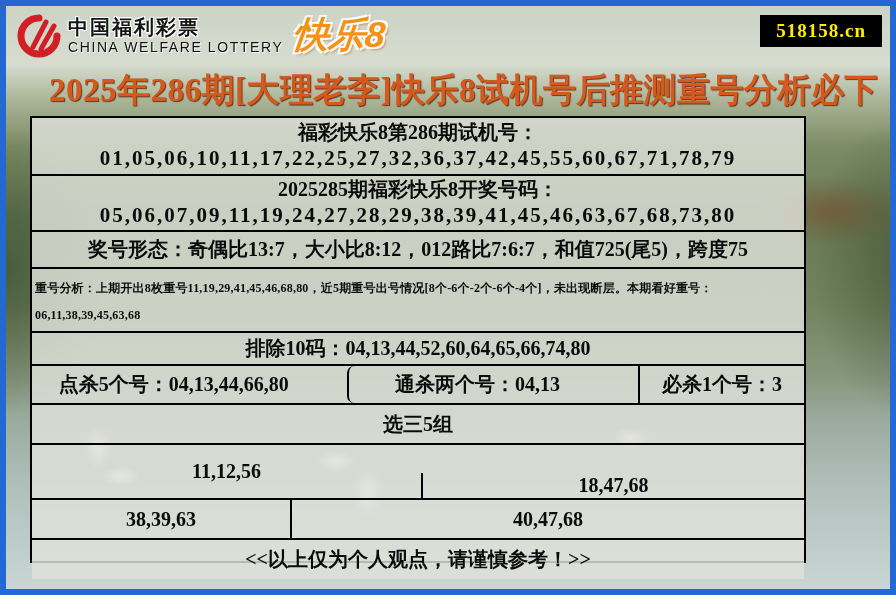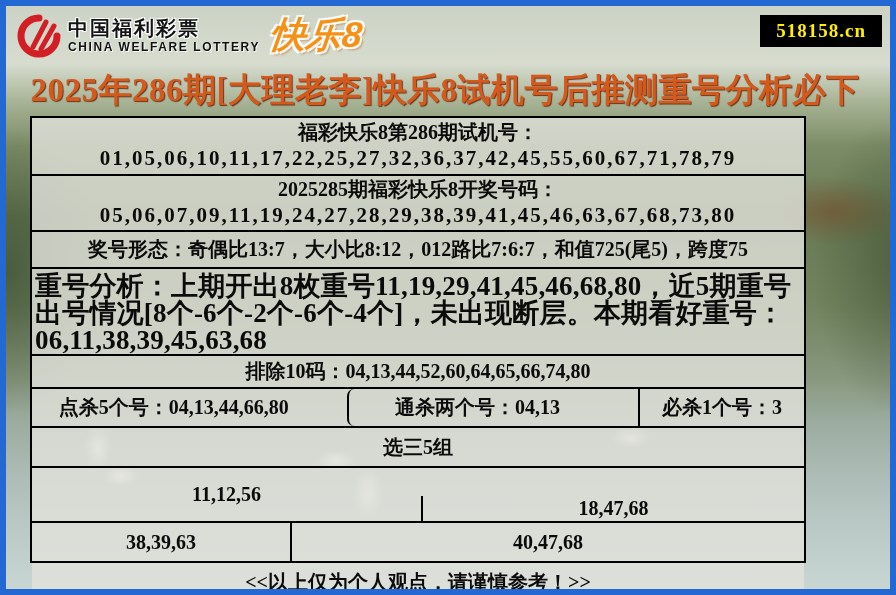--- a/index.html
+++ b/index.html
@@ -32,41 +32,41 @@
   .hdr{position:absolute;left:0;top:0;width:100%;height:58px;}
   .logo{position:absolute;left:10px;top:5px;display:flex;align-items:center;}
   .emblem{width:46px;height:46px;}
   .logo-txt{margin-left:6px;line-height:1;}
   .logo-cn{
     font-size:20px;letter-spacing:2px;color:#141414;
     font-family:"Liberation Sans","DejaVu Sans",sans-serif;font-weight:900;
     text-shadow:1px 1px 0 #fff,-1px -1px 0 #fff,1px -1px 0 #fff,-1px 1px 0 #fff;
   }
   .logo-en{
-    font-size:12px;letter-spacing:1.6px;color:#111;margin-top:3px;
-    font-family:"Liberation Sans","DejaVu Sans",sans-serif;font-weight:bold;
+    font-size:14px;letter-spacing:1.6px;color:#111;margin-top:3px;
+    font-family:"Liberation Sans","DejaVu Sans",sans-serif;font-weight:normal;
     text-shadow:1px 1px 0 rgba(255,255,255,.9);
   }
   .brand{
     margin-left:10px;font-size:36px;font-style:italic;font-weight:900;
     font-family:"Liberation Sans","DejaVu Sans",sans-serif;
     color:#f59116;transform:skewX(-6deg);
     text-shadow:2px 2px 0 rgba(255,255,255,.85),-2px -2px 0 rgba(255,255,255,.85),
       2px -2px 0 rgba(255,255,255,.85),-2px 2px 0 rgba(255,255,255,.85),
       3px 3px 2px rgba(180,80,0,.45);
   }
   .badge{
     position:absolute;right:8px;top:9px;
     background:#000;color:#ffee00;
     font-size:19px;letter-spacing:1px;
     padding:5px 16px;
   }
   .title{
     position:absolute;left:6px;right:12px;top:62px;
-    margin:0;text-align:center;
+    margin:0;text-align:right;
     font-size:33px;font-weight:bold;letter-spacing:.5px;
     color:#d3591d;
     text-shadow:1px 1px 1px rgba(95,30,4,.85);
     white-space:nowrap;
   }
   .tbl{
     position:absolute;left:24px;top:110px;width:776px;height:447px;
     box-sizing:border-box;border:2px solid #000;
     display:flex;flex-direction:column;
   }
@@ -82,21 +82,21 @@
     box-sizing:border-box;border-left:2px solid #000;
     display:flex;align-items:center;justify-content:center;
   }
   .cell:first-child{border-left:none;}
   .nums{letter-spacing:2px;font-size:21px;}
   .h56{flex:0 0 56px;} .h37{flex:0 0 37px;} .h64{flex:0 0 64px;}
   .h33{flex:0 0 33px;} .h39{flex:0 0 39px;gap:32px;} .h40{flex:0 0 40px;}
   .h41{flex:0 0 41px;}
   .para{
     display:block;text-align:left;padding:4px 4px 0 3px;
-    font-size:27px;line-height:27px;letter-spacing:.2px;
+    font-size:12px;line-height:27px;letter-spacing:.2px;
   }
   .w37{flex:0 0 36.7%;} .w335{flex:0 0 33.5%;border-radius:7px;} .w298{flex:1;}
   .w50{flex:0 0 50.4%;} .w496{flex:1;margin-top:28px;}
   .w33a{flex:0 0 33.4%;} .w33b{flex:0 0 33.3%;} .w33c{flex:1;}
 </style>
 </head>
 <body>
 
 <div class="frame">
   <div class="photo"></div>

